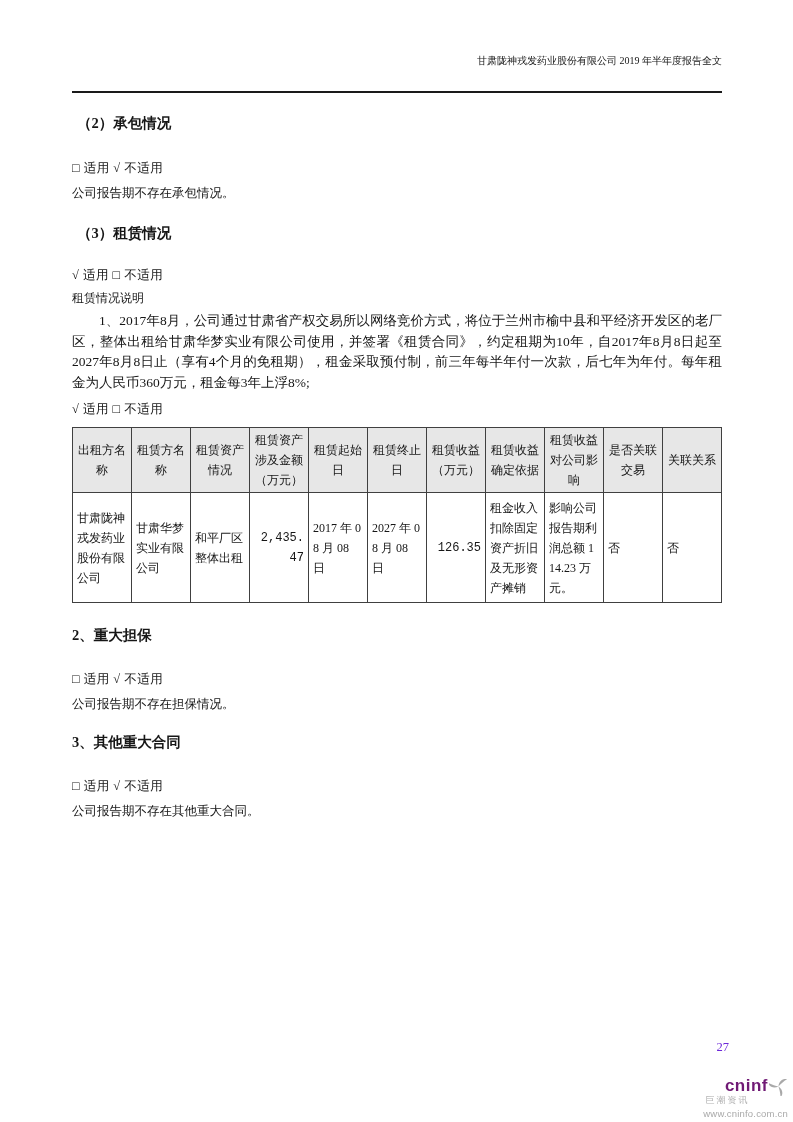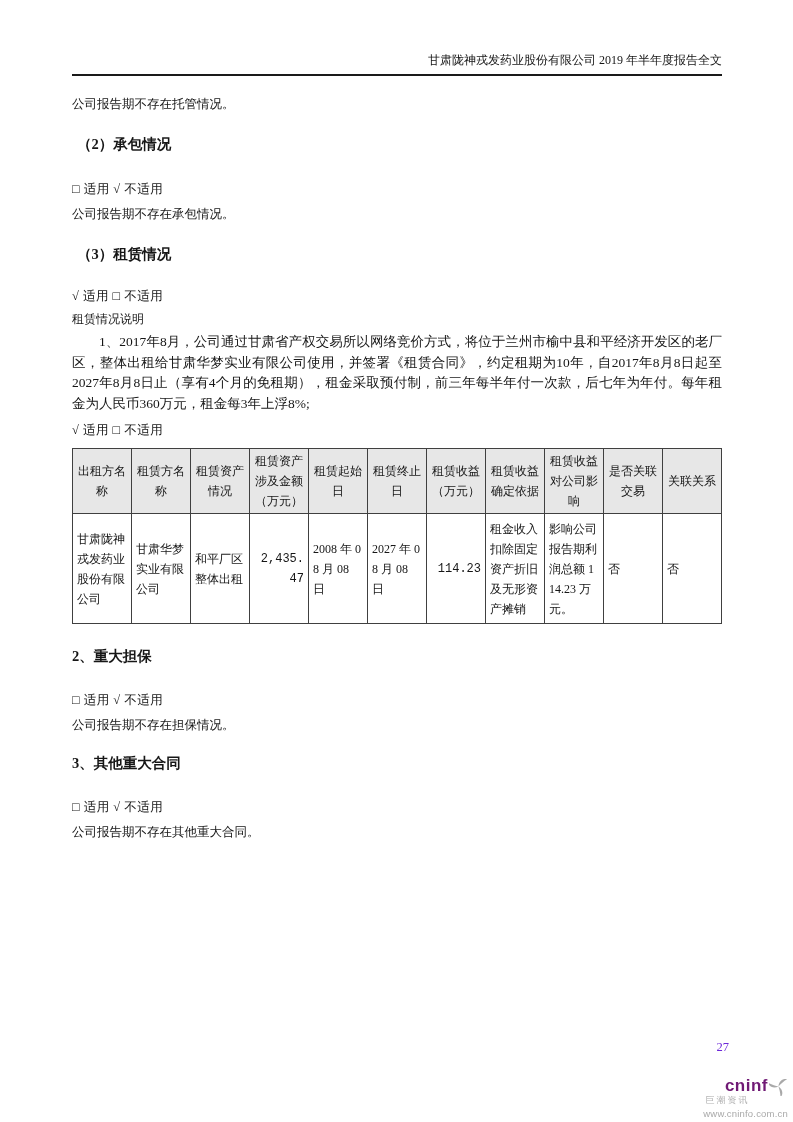--- a/index.html
+++ b/index.html
@@ -11,23 +11,23 @@
     margin: 0 auto;
     background: #ffffff;
     font-family: "Liberation Serif", "DejaVu Serif", serif;
     color: #161616;
     overflow: hidden;
   }
   .content { padding: 52px 71px 0 72px; }
 
   .doc-header {
     text-align: right;
-    font-size: 12px;
+    font-size: 10px;
     line-height: 17px;
-    padding-bottom: 5px;
+    padding-bottom: 22px;
     border-bottom: 2px solid #1a1a1a;
   }
 
   .note { font-size: 12.5px; line-height: 20px; }
   .note.first { margin-top: 18px; }
 
   .sub-heading {
     font-size: 14.5px;
     font-weight: 700;
     line-height: 20px;
@@ -126,21 +126,20 @@
   }
 </style>
 </head>
 <body>
 
 <div class="page">
   <div class="content">
 
     <div class="doc-header">甘肃陇神戎发药业股份有限公司 2019 年半年度报告全文</div>
 
-    <p class="note first">公司报告期不存在托管情况。</p>
 
     <h3 class="sub-heading mt-h2">（2）承包情况</h3>
     <p class="applicability mt-app">□ 适用 √ 不适用</p>
     <p class="note mt-note">公司报告期不存在承包情况。</p>
 
     <h3 class="sub-heading mt-h3">（3）租赁情况</h3>
     <p class="applicability mt-app2">√ 适用 □ 不适用</p>
     <p class="label-line mt-sm">租赁情况说明</p>
     <p class="para mt-sm">1、2017年8月，公司通过甘肃省产权交易所以网络竞价方式，将位于兰州市榆中县和平经济开发区的老厂区，整体出租给甘肃华梦实业有限公司使用，并签署《租赁合同》，约定租期为10年，自2017年8月8日起至2027年8月8日止（享有4个月的免租期），租金采取预付制，前三年每半年付一次款，后七年为年付。每年租金为人民币360万元，租金每3年上浮8%;</p>
     <p class="applicability mt-app3">√ 适用 □ 不适用</p>
@@ -160,23 +159,23 @@
           <th>是否关联交易</th>
           <th>关联关系</th>
         </tr>
       </thead>
       <tbody>
         <tr>
           <td>甘肃陇神戎发药业股份有限公司</td>
           <td>甘肃华梦实业有限公司</td>
           <td>和平厂区整体出租</td>
           <td class="num">2,435.47</td>
-          <td>2008 年 08 月 08 日</td>
+          <td>2017 年 08 月 08 日</td>
           <td>2027 年 08 月 08 日</td>
-          <td class="num">114.23</td>
+          <td class="num">126.35</td>
           <td>租金收入扣除固定资产折旧及无形资产摊销</td>
           <td>影响公司报告期利润总额 114.23 万元。</td>
           <td>否</td>
           <td>否</td>
         </tr>
       </tbody>
     </table>
 
     <h3 class="sub-heading num-heading mt-g1">2、重大担保</h3>
     <p class="applicability mt-g2">□ 适用 √ 不适用</p>

